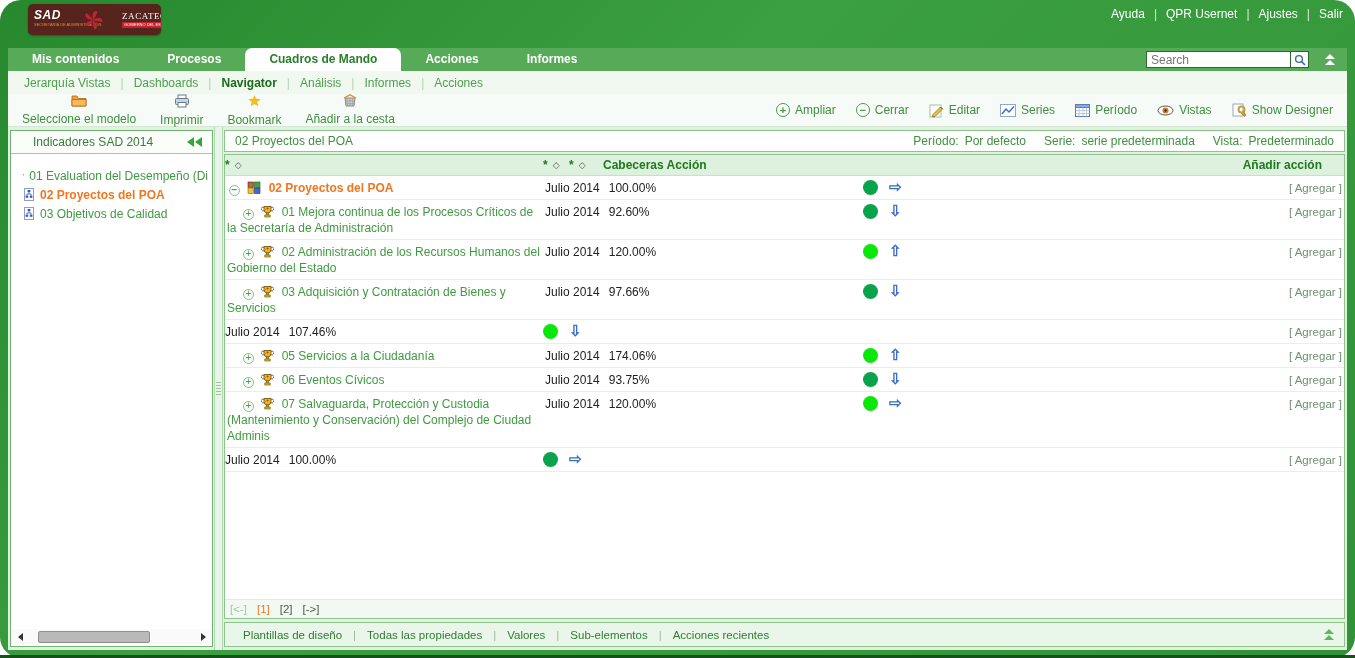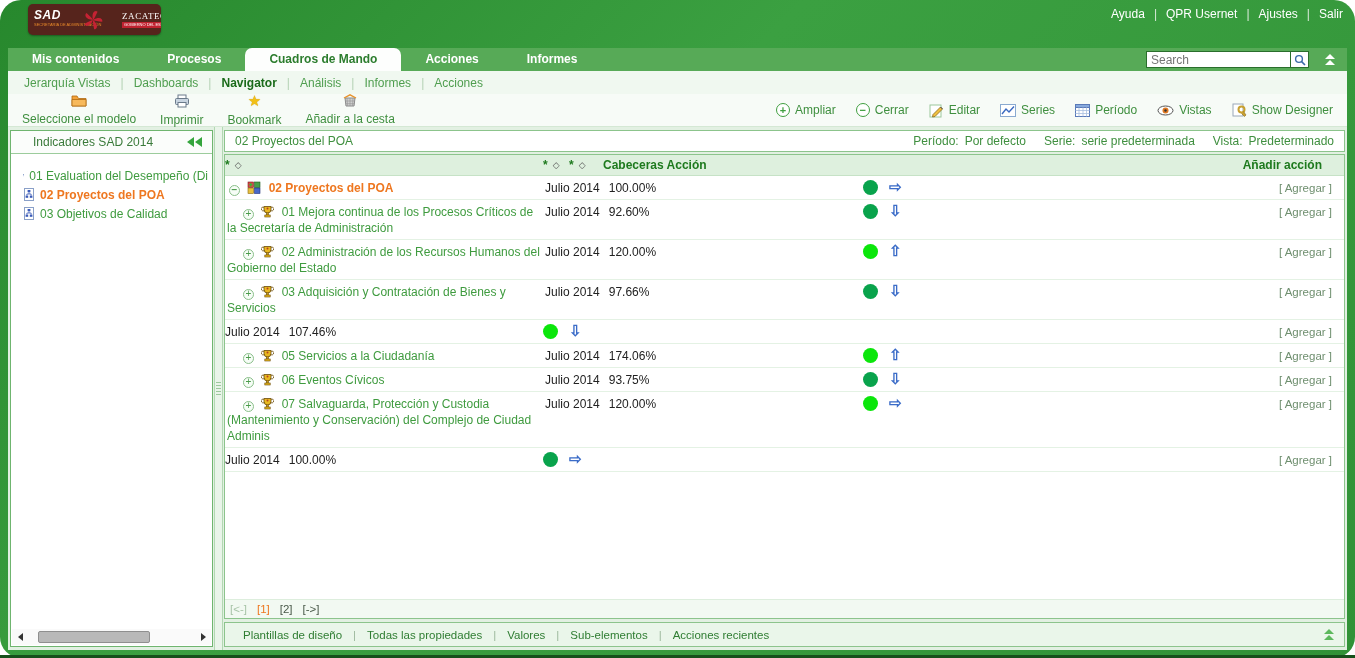--- a/index.html
+++ b/index.html
@@ -91,21 +91,21 @@
   .trow { display:flex; align-items:flex-start; border-bottom:1px solid #e4f2e4; padding:4px 0 3px; }
   .cell { line-height:16px; }
   .cell.name { flex:0 0 320px; color:#3f9b3f; text-indent:16px; padding-left:2px; }
   .cell.name.root { text-indent:2px; color:#ee7720; font-weight:bold; }
   .cell.name .nm { cursor:pointer; }
   .cell.val { flex:0 0 318px; color:#222; }
   .cell.val .per { margin-right:9px; }
   .cell.st { flex:0 0 26px; }
   .cell.tr { flex:0 0 34px; }
   .cell.cab { flex:1; }
-  .cell.add { flex:0 0 120px; text-align:right; padding-right:12px; color:#6f8f6f; font-size:11.5px; white-space:nowrap; }
+  .cell.add { flex:0 0 120px; text-align:right; padding-right:2px; color:#6f8f6f; font-size:11.5px; white-space:nowrap; }
   .cell.add .agregar { cursor:pointer; }
   .expander { display:inline-flex; width:11px; height:11px; border:1px solid #8abf8a; border-radius:50%; background:#f6fdf6; color:#4a9b4a; align-items:center; justify-content:center; font-size:10px; line-height:1; text-indent:0; vertical-align:-1px; cursor:pointer; }
   .expander[data-exp="plus"]::before { content:"+"; }
   .expander[data-exp="minus"]::before { content:"−"; }
   .row-ic { vertical-align:-2px; margin:0 4px 0 4px; }
   .circle { display:inline-block; width:15px; height:15px; border-radius:50%; vertical-align:-3px; }
   .circle[data-tone="dark"]   { background:#09a34c; }
   .circle[data-tone="bright"] { background:#0be60b; }
   .trend { font-size:15px; font-weight:bold; color:#3b6cc8; line-height:14px; }
   .trend[data-dir="up"]::before    { content:"⇧"; }

